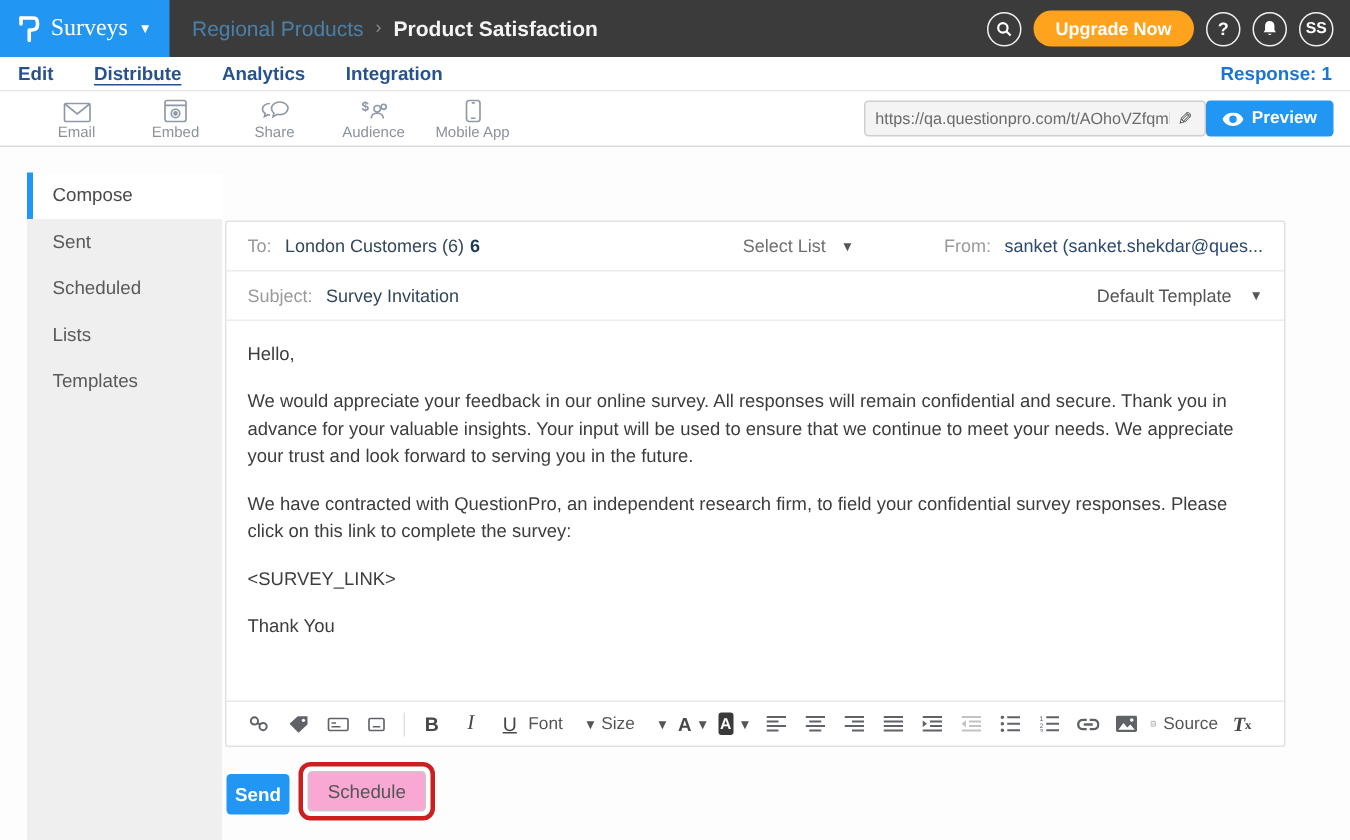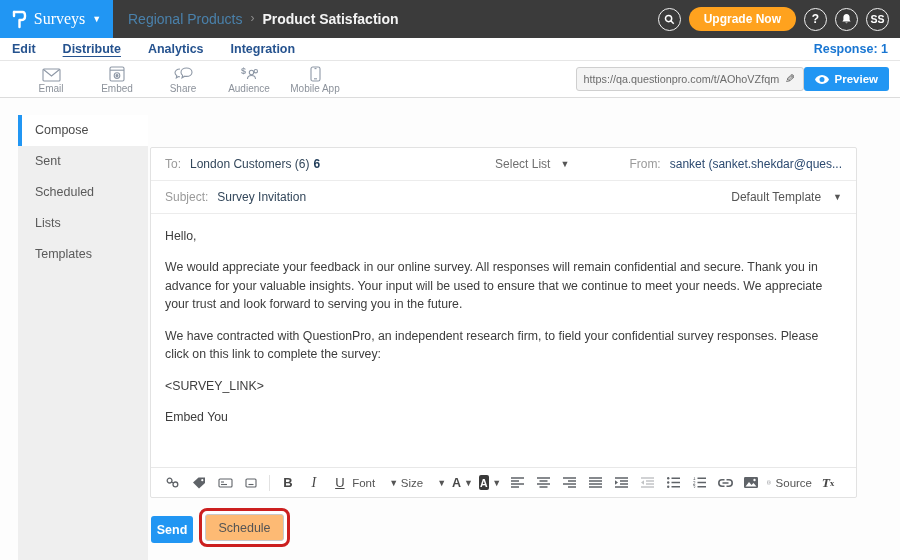--- a/index.html
+++ b/index.html
@@ -95,21 +95,21 @@
   .tb-source { font-size:11.5px; color:#555; gap:5px; }
   .tb-tx { font-family:"Liberation Serif", serif; font-style:italic; font-size:13.5px;
     font-weight:700; color:#474747; }
   .tb-tx sub { font-size:8.5px; font-style:normal; }
 
   
   .send-btn { position:absolute; left:151px; top:516px; width:42px; height:27px; background:#2196f3;
     color:#fff; border:none; border-radius:3px; font-size:12.5px; font-weight:700; cursor:pointer; }
   .schedule-ring { position:absolute; left:199px; top:508px; border:3px solid #cc2020;
     border-radius:8px; padding:3px; background:#fff; }
-  .schedule-btn { width:79px; height:27px; background:#fdba74; border:1px solid #c9c9c9;
+  .schedule-btn { width:79px; height:27px; background:#f9a8d4; border:1px solid #c9c9c9;
     border-radius:3px; color:#555; font-size:12.5px; cursor:pointer; }
 </style>
 </head>
 <body>
 
 <div class="header">
   <div class="logo-box">
     <span class="logo-mark">
       <svg width="15" height="19" viewBox="0 0 15 19" fill="none" stroke="#fff" stroke-width="2.4" stroke-linecap="round" stroke-linejoin="round">
         <path d="M2 2 H10.5 Q13 2 13 5.5 V6.5 Q13 10 9 10 H7.5 V17"></path>
@@ -248,21 +248,21 @@
       <span>Default Template</span>
       <span class="dd-caret">▼</span>
     </span>
   </div>
 
   <div class="body-area">
     <p>Hello,</p>
     <p>We would appreciate your feedback in our online survey. All responses will remain confidential and secure. Thank you in advance for your valuable insights. Your input will be used to ensure that we continue to meet your needs. We appreciate your trust and look forward to serving you in the future.</p>
     <p>We have contracted with QuestionPro, an independent research firm, to field your confidential survey responses. Please click on this link to complete the survey:</p>
     <p>&lt;SURVEY_LINK&gt;</p>
-    <p>Embed You</p>
+    <p>Thank You</p>
   </div>
 
   <div class="editor-toolbar">
     <span class="tb">
       <svg width="14" height="11" viewBox="0 0 14 11" fill="none" stroke="#5f6368" stroke-width="1.3">
         <circle cx="3.6" cy="3.6" r="2.4"></circle>
           <circle cx="9.4" cy="7.4" r="2.4"></circle>
           <path d="M5.3 5.3 L7.7 5.7"></path>
       </svg>
     </span>

